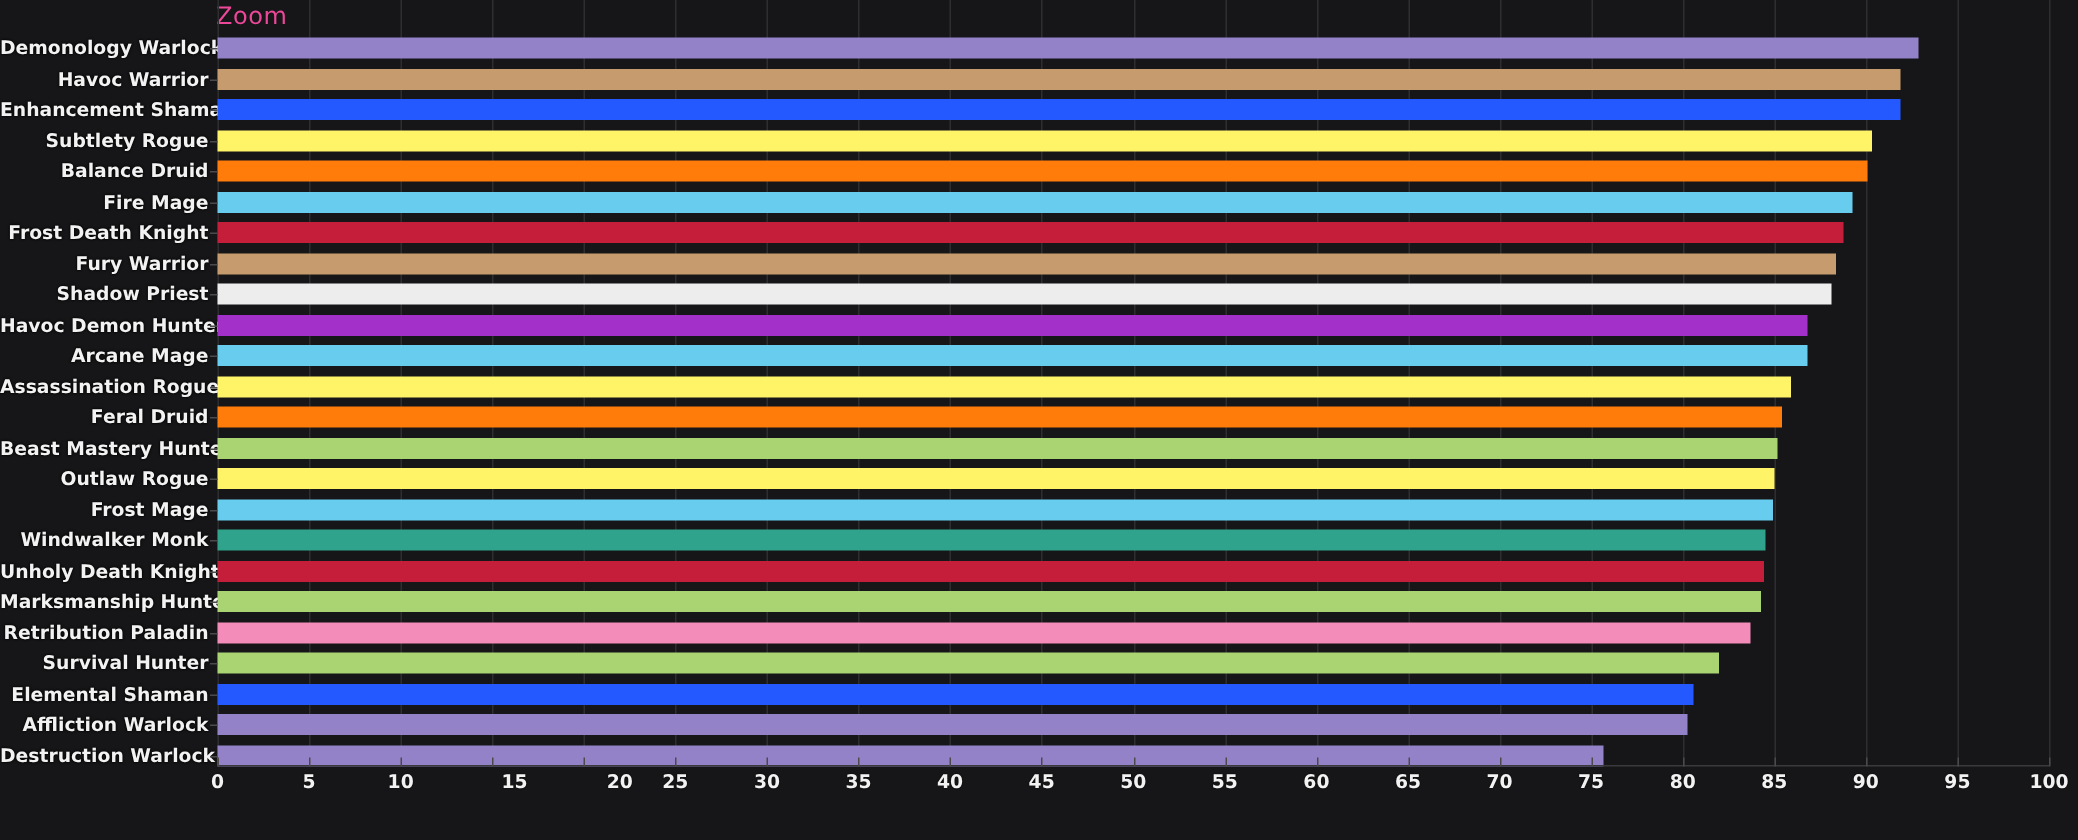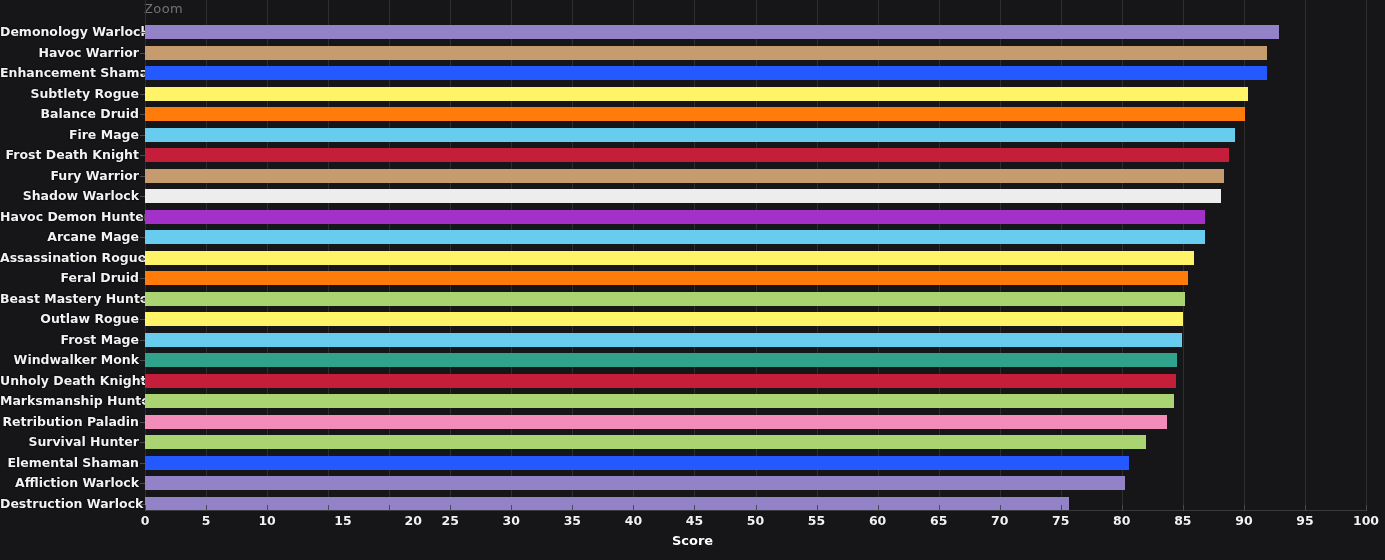--- a/index.html
+++ b/index.html
@@ -18,22 +18,22 @@
     position: absolute;
     left: 0; top: 0;
     width: 1385px;
     height: 560px;
     background: #161618;
   }
   .zoom-label {
     position: absolute;
     left: 144px;
     top: 1px;
-    font-size: 13px;
-    color: #737373;
+    font-size: 16px;
+    color: #ec4899;
     letter-spacing: 0.4px;
   }
   
   .plot {
     position: absolute;
     left: 145px;
     top: 22px;
     width: 1221px;
     height: 488px;
   }
@@ -169,21 +169,21 @@
 
   <div class="ylabels" id="ylabels">
       <div class="ylabel" style="top: 0px;">Demonology Warlock</div>
       <div class="ylabel" style="top: 20.5px;">Havoc Warrior</div>
       <div class="ylabel" style="top: 41px;">Enhancement Shaman</div>
       <div class="ylabel" style="top: 61.5px;">Subtlety Rogue</div>
       <div class="ylabel" style="top: 82px;">Balance Druid</div>
       <div class="ylabel" style="top: 102.5px;">Fire Mage</div>
       <div class="ylabel" style="top: 123px;">Frost Death Knight</div>
       <div class="ylabel" style="top: 143.5px;">Fury Warrior</div>
-      <div class="ylabel" style="top: 164px;">Shadow Warlock</div>
+      <div class="ylabel" style="top: 164px;">Shadow Priest</div>
       <div class="ylabel" style="top: 184.5px;">Havoc Demon Hunter</div>
       <div class="ylabel" style="top: 205px;">Arcane Mage</div>
       <div class="ylabel" style="top: 225.5px;">Assassination Rogue</div>
       <div class="ylabel" style="top: 246px;">Feral Druid</div>
       <div class="ylabel" style="top: 266.5px;">Beast Mastery Hunter</div>
       <div class="ylabel" style="top: 287px;">Outlaw Rogue</div>
       <div class="ylabel" style="top: 307.5px;">Frost Mage</div>
       <div class="ylabel" style="top: 328px;">Windwalker Monk</div>
       <div class="ylabel" style="top: 348.5px;">Unholy Death Knight</div>
       <div class="ylabel" style="top: 369px;">Marksmanship Hunter</div>
@@ -309,21 +309,20 @@
       <div class="xticklabel" style="left: 1121.8px;">80</div>
       <div class="xtick" style="left: 1182.85px;"></div>
       <div class="xticklabel" style="left: 1182.85px;">85</div>
       <div class="xtick" style="left: 1243.9px;"></div>
       <div class="xticklabel" style="left: 1243.9px;">90</div>
       <div class="xtick" style="left: 1304.95px;"></div>
       <div class="xticklabel" style="left: 1304.95px;">95</div>
       <div class="xtick" style="left: 1366px;"></div>
       <div class="xticklabel" style="left: 1366px;">100</div>
     </div>
-  <div class="xaxis-title">Score</div>
 
 <div class="ytick" style="top: 32.25px;"></div>
     <div class="ytick" style="top: 52.75px;"></div>
     <div class="ytick" style="top: 73.25px;"></div>
     <div class="ytick" style="top: 93.75px;"></div>
     <div class="ytick" style="top: 114.25px;"></div>
     <div class="ytick" style="top: 134.75px;"></div>
     <div class="ytick" style="top: 155.25px;"></div>
     <div class="ytick" style="top: 175.75px;"></div>
     <div class="ytick" style="top: 196.25px;"></div>

